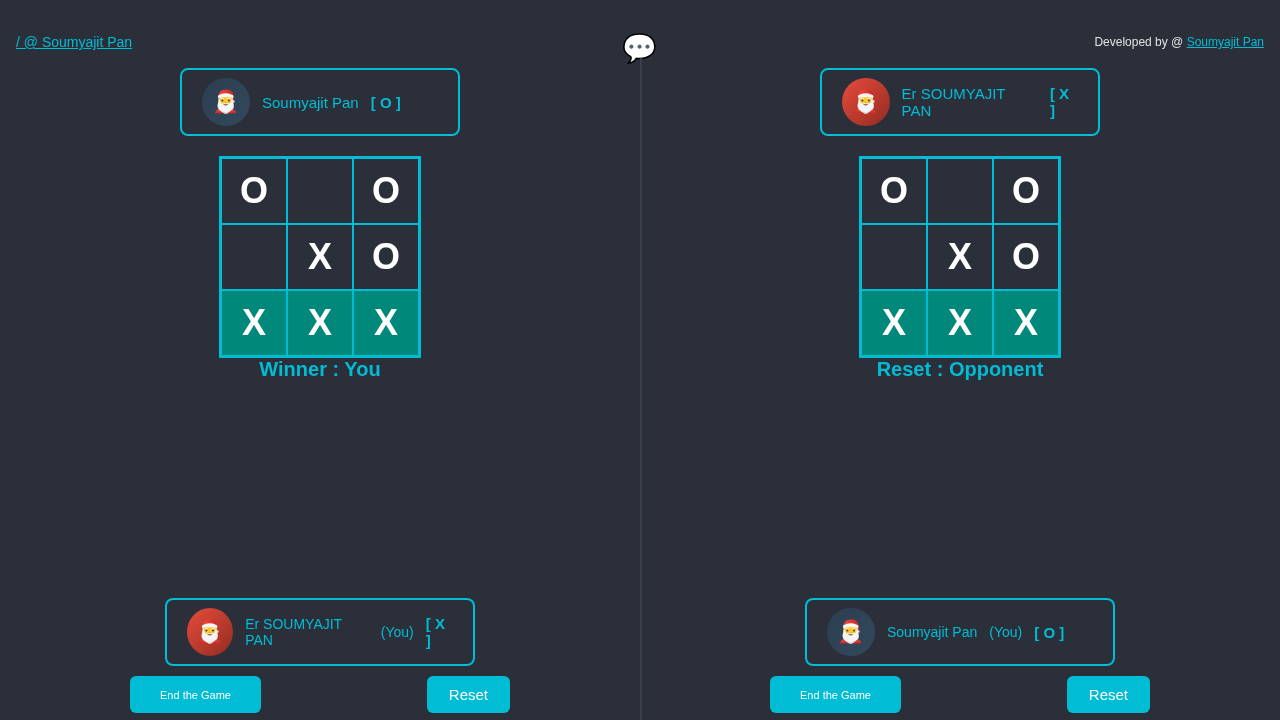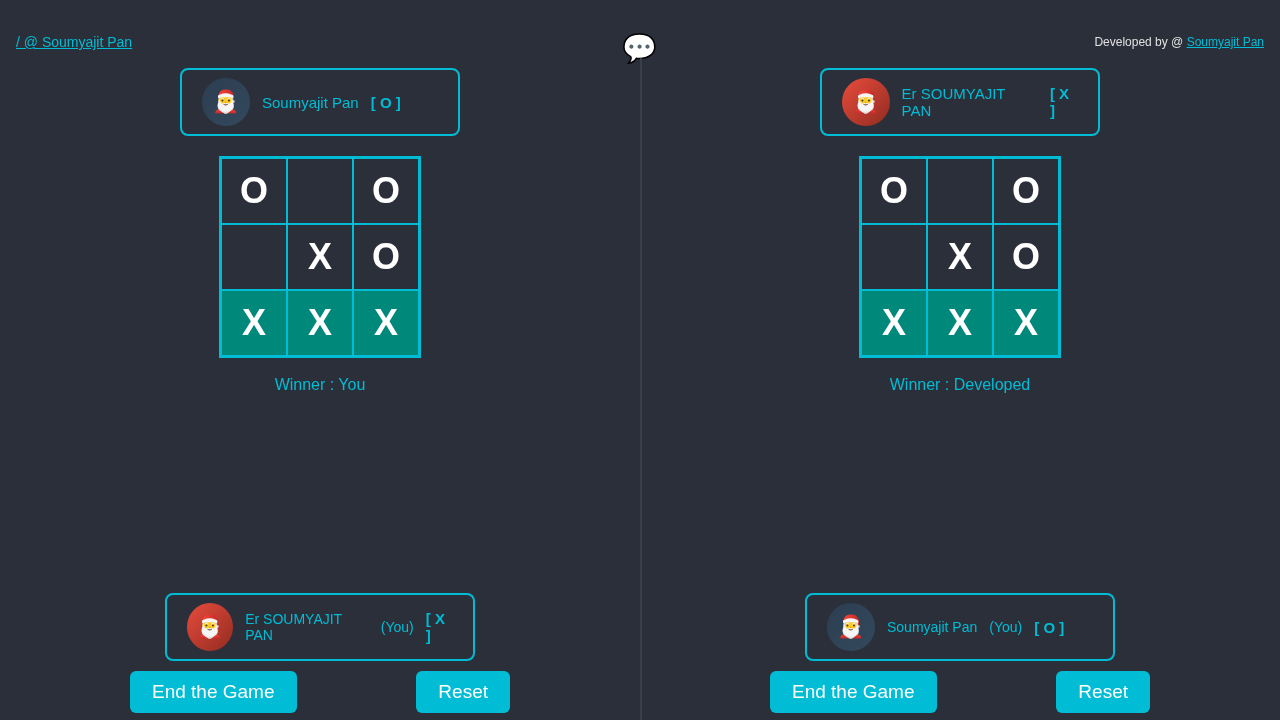--- a/index.html
+++ b/index.html
@@ -125,24 +125,24 @@
       font-weight: 700;
       color: #fff;
       border: 1px solid #00bcd4;
     }
 
     .cell.highlight {
       background-color: #00897b;
     }
 
     .winner-text {
-      margin-top: 18px;
-      color: #00bcd4;
-      font-size: 16px;
-      font-weight: 400;
+      margin-top: 0;
+      color: #00bcd4;
+      font-size: 20px;
+      font-weight: 700;
     }
 
     .bottom-card {
       border: 2px solid #00bcd4;
       border-radius: 8px;
       padding: 8px 20px;
       display: flex;
       align-items: center;
       gap: 12px;
       width: 310px;
@@ -161,33 +161,33 @@
       justify-content: space-between;
       width: 380px;
       padding-bottom: 10px;
     }
 
     .btn-end {
       background-color: #00bcd4;
       color: #fff;
       border: none;
       border-radius: 6px;
-      padding: 10px 22px;
-      font-size: 19px;
+      padding: 10px 30px;
+      font-size: 11px;
       cursor: pointer;
       font-weight: 500;
     }
 
     .btn-reset {
       background-color: #00bcd4;
       color: #fff;
       border: none;
       border-radius: 6px;
       padding: 10px 22px;
-      font-size: 19px;
+      font-size: 15px;
       cursor: pointer;
       font-weight: 500;
     }
 
     .bottom-section {
       width: 100%;
       display: flex;
       flex-direction: column;
       align-items: center;
       margin-top: auto;
@@ -266,21 +266,21 @@
         <div class="cell"></div>
         <div class="cell">O</div>
         <div class="cell"></div>
         <div class="cell">X</div>
         <div class="cell">O</div>
         <div class="cell highlight">X</div>
         <div class="cell highlight">X</div>
         <div class="cell highlight">X</div>
       </div>
 
-    <div class="winner-text">Winner : Developed</div>
+    <div class="winner-text">Reset : Opponent</div>
 
     <div class="bottom-section">
       <div class="bottom-card">
         <div class="avatar face-left">🎅</div>
         <span class="player-name">Soumyajit Pan</span>
         <span class="player-name">(You)</span>
         <span class="player-symbol">[ O ]</span>
       </div>
       <div class="button-row">
         <button class="btn-end">End the Game</button>

